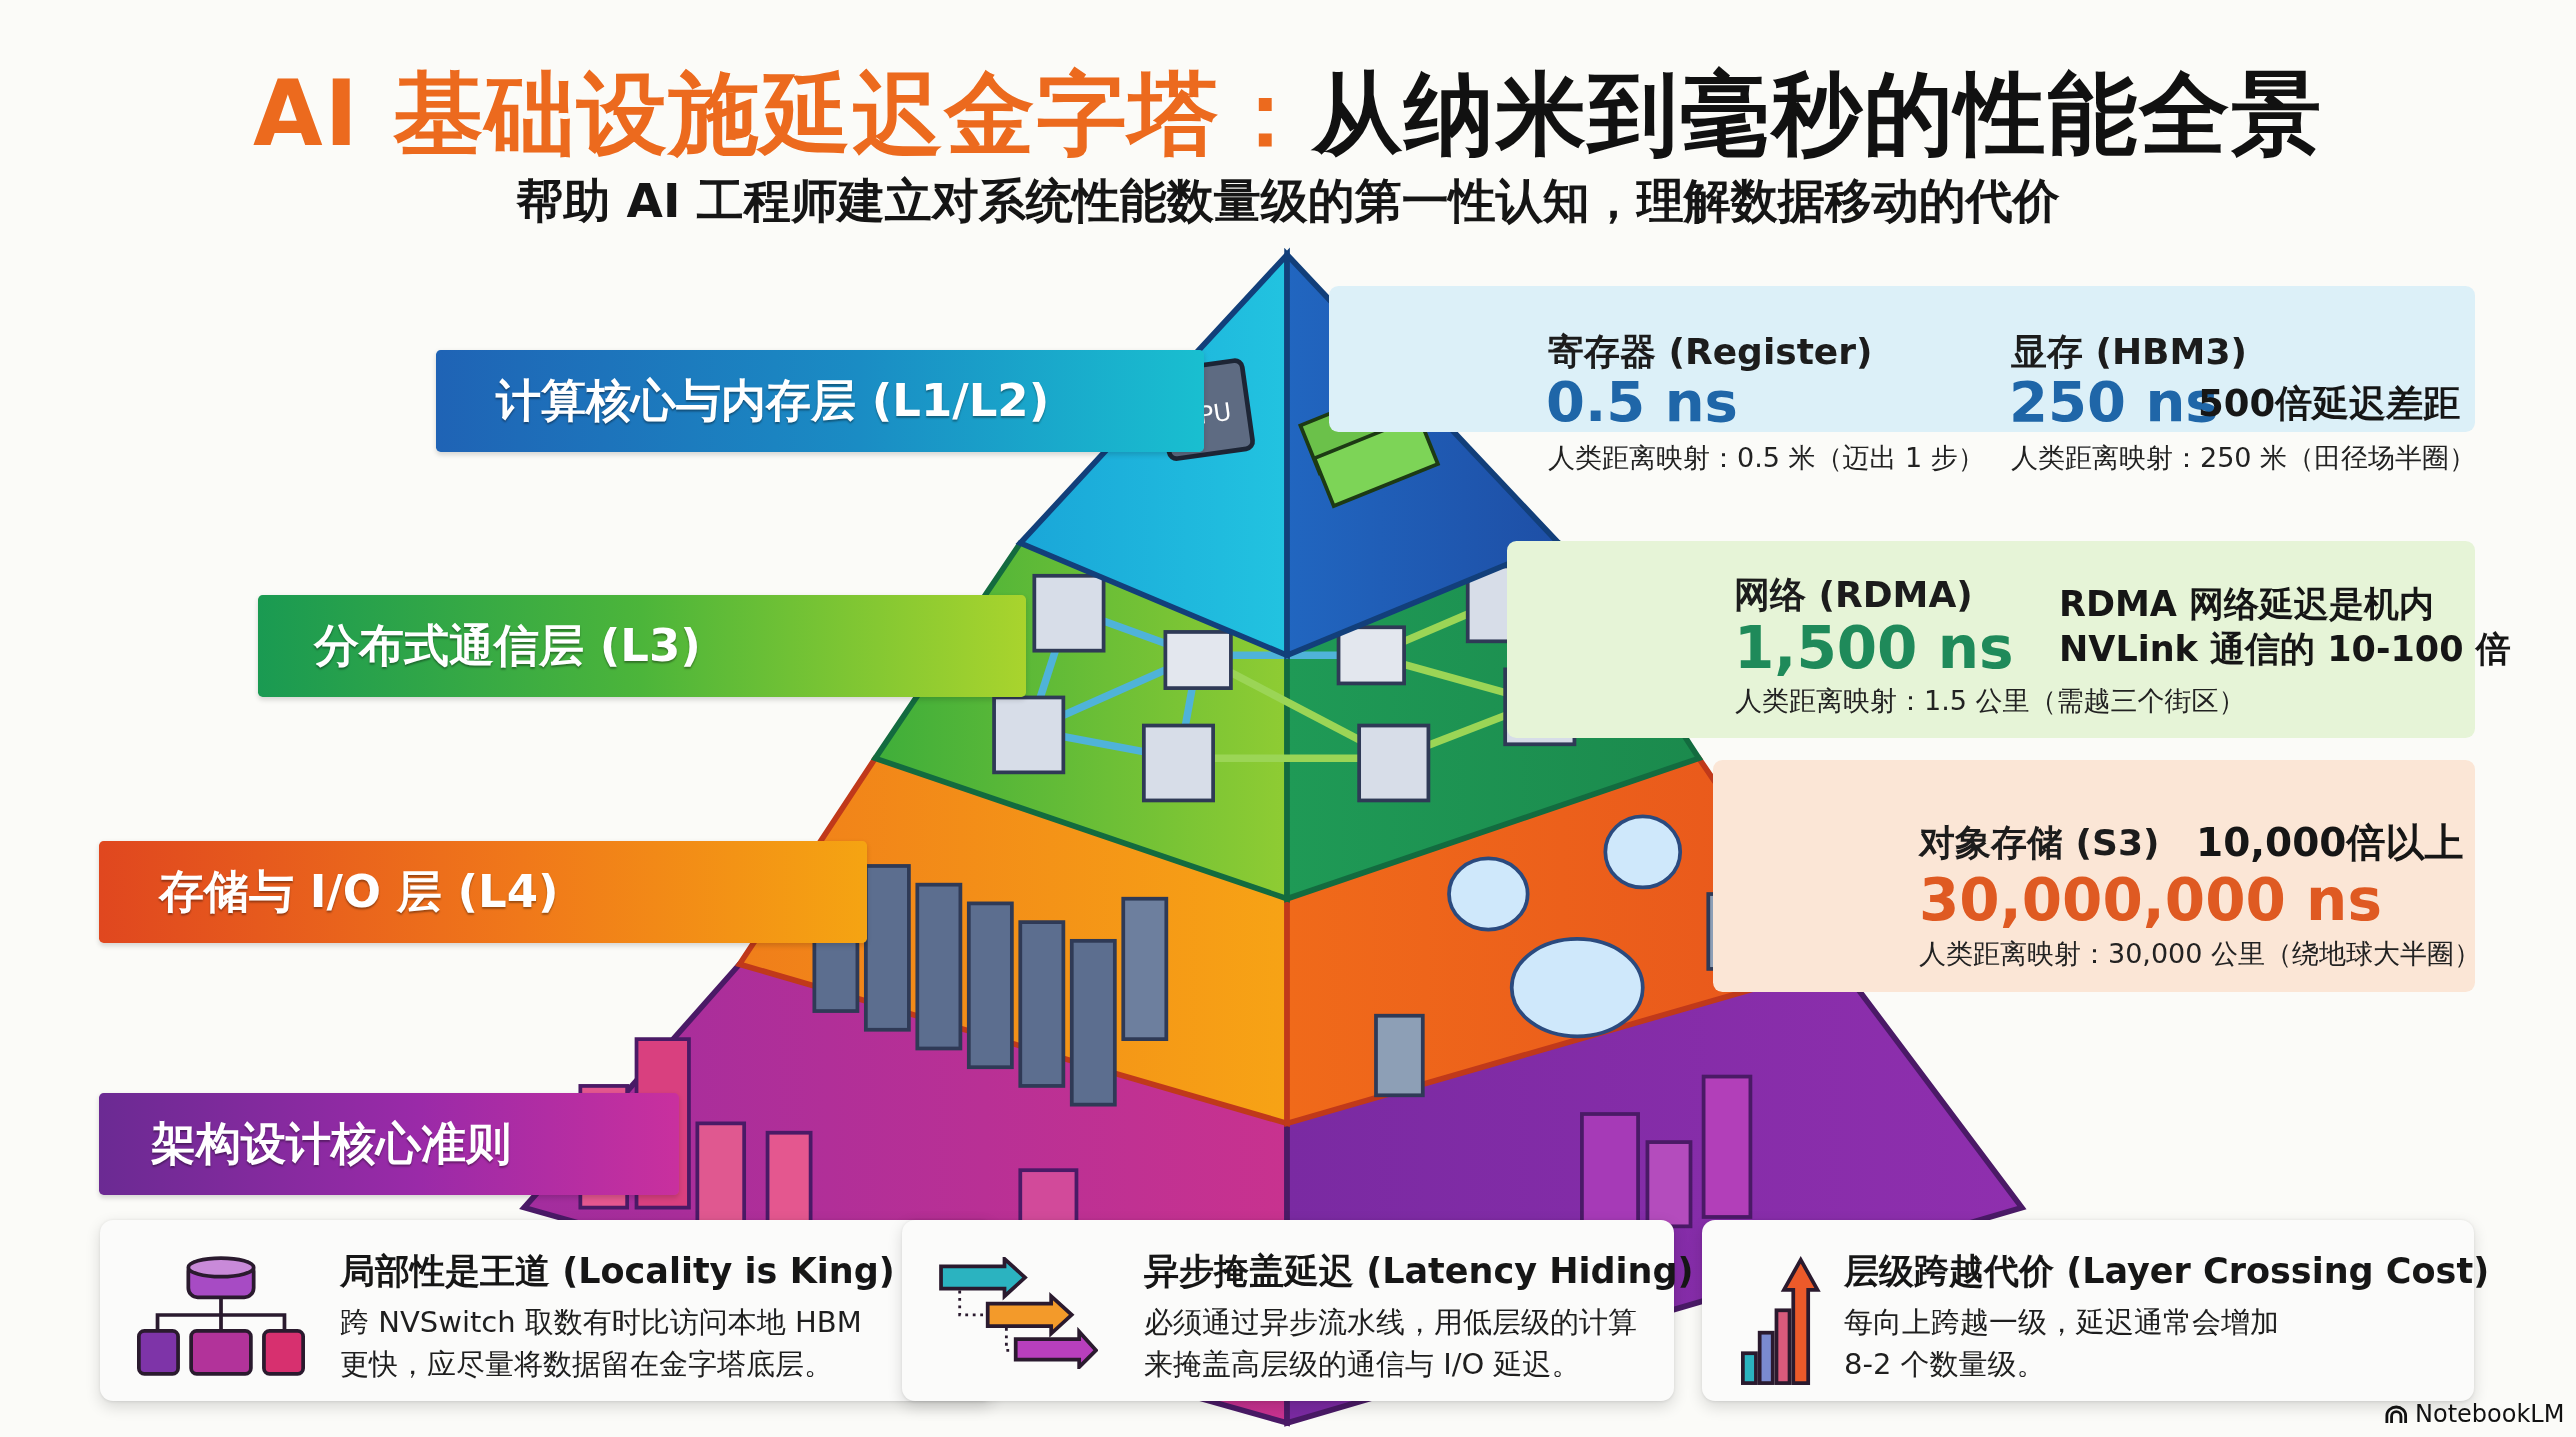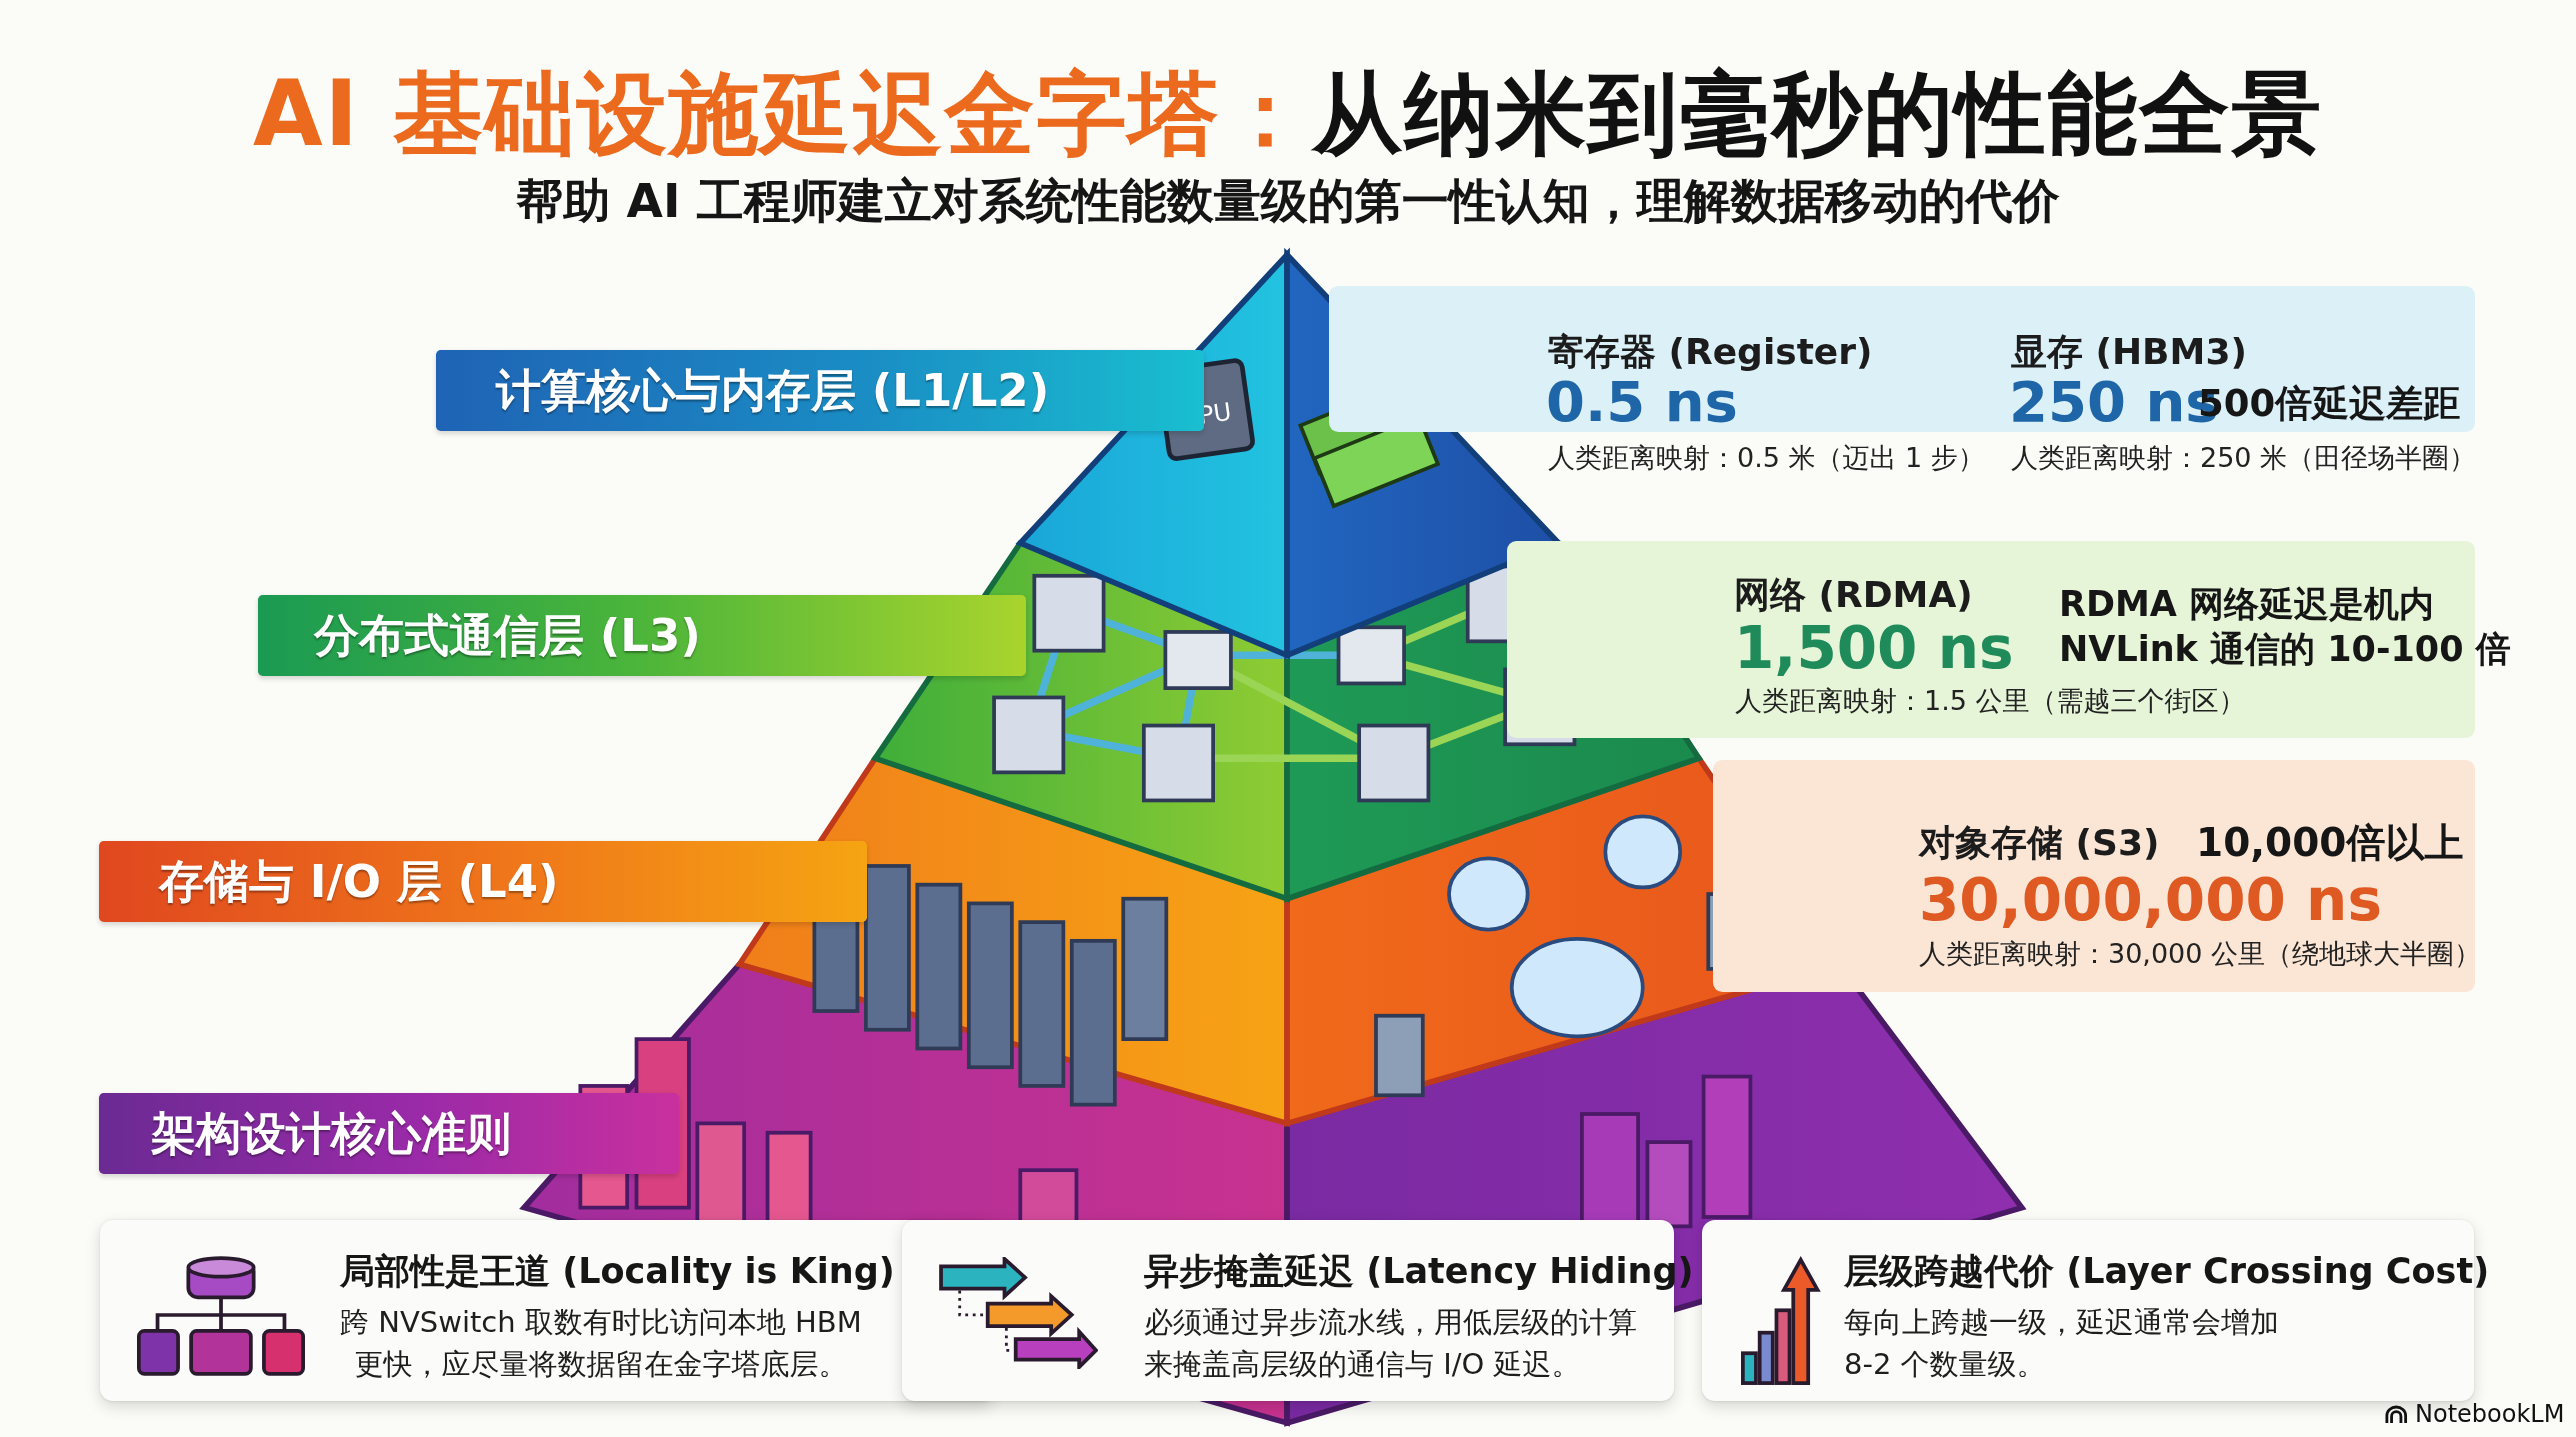--- a/index.html
+++ b/index.html
@@ -22,21 +22,21 @@
   #subtitle {
     left:0; width:2576px; top:172px; text-align:center;
     font-size:47px; font-weight:bold; color:#151515; line-height:58px; white-space:nowrap;
   }
 
   
   #pyramid { left:0; top:0; }
 
   
   .band {
-    height:81px; display:flex; align-items:center;
+    height:102px; display:flex; align-items:center;
     color:#fff; font-weight:bold; font-size:45px; border-radius:4.7px;
     text-shadow:0 1.9px 1.9px rgba(0,0,0,0.35); white-space:nowrap;
     box-shadow:0 2.8px 5.6px rgba(0,0,0,0.15);
   }
   #band-l12 { left:436px; top:350px; width:768px; padding-left:60px; box-sizing:border-box;
     background:linear-gradient(90deg,#1f63b5 0%,#1a8cc4 55%,#19bfd0 100%); }
   #band-l3 { left:258px; top:595px; width:768px; padding-left:56px; box-sizing:border-box;
     background:linear-gradient(90deg,#1a9a52 0%,#4cb53a 50%,#a9d42d 100%); }
   #band-l4 { left:99px; top:841px; width:768px; padding-left:60px; box-sizing:border-box;
     background:linear-gradient(90deg,#e0471f 0%,#f0781a 55%,#f5a412 100%); }
@@ -245,21 +245,21 @@
       <ellipse cx="90" cy="14" rx="35" ry="10" fill="#c98ad9"></ellipse>
       <line x1="90" y1="46" x2="90" y2="65"></line>
       <polyline points="22,82 22,65 158,65 158,82" fill="none"></polyline>
       <line x1="90" y1="65" x2="90" y2="82"></line>
       <rect x="2" y="82" width="42" height="46" rx="6" fill="#7e34a8"></rect>
       <rect x="58" y="82" width="64" height="46" rx="6" fill="#b2339a"></rect>
       <rect x="136" y="82" width="42" height="46" rx="6" fill="#d7306f"></rect>
     </g>
   </svg>
   <div class="card-title" style="left:240px;top:28px;">局部性是王道 (Locality is King)</div>
-  <div class="card-body" style="left:240px;top:81px;text-align:center;">
+  <div class="card-body" style="left:240px;top:81px;">
     <div>跨 NVSwitch 取数有时比访问本地 HBM</div>
     <div>更快，应尽量将数据留在金字塔底层。</div>
   </div>
 </div>
 
 <div id="card-2" class="abs card">
   <svg class="abs" style="left:37px;top:37px;" width="159" height="112" viewBox="0 0 170 120">
     <g stroke="#2a1a2e" stroke-width="4">
       <polygon points="2,10 70,10 70,2 92,22 70,42 70,34 2,34" fill="#2bb3c0"></polygon>
       <polygon points="52,50 120,50 120,42 142,62 120,82 120,74 52,74" fill="#f39a2a"></polygon>

